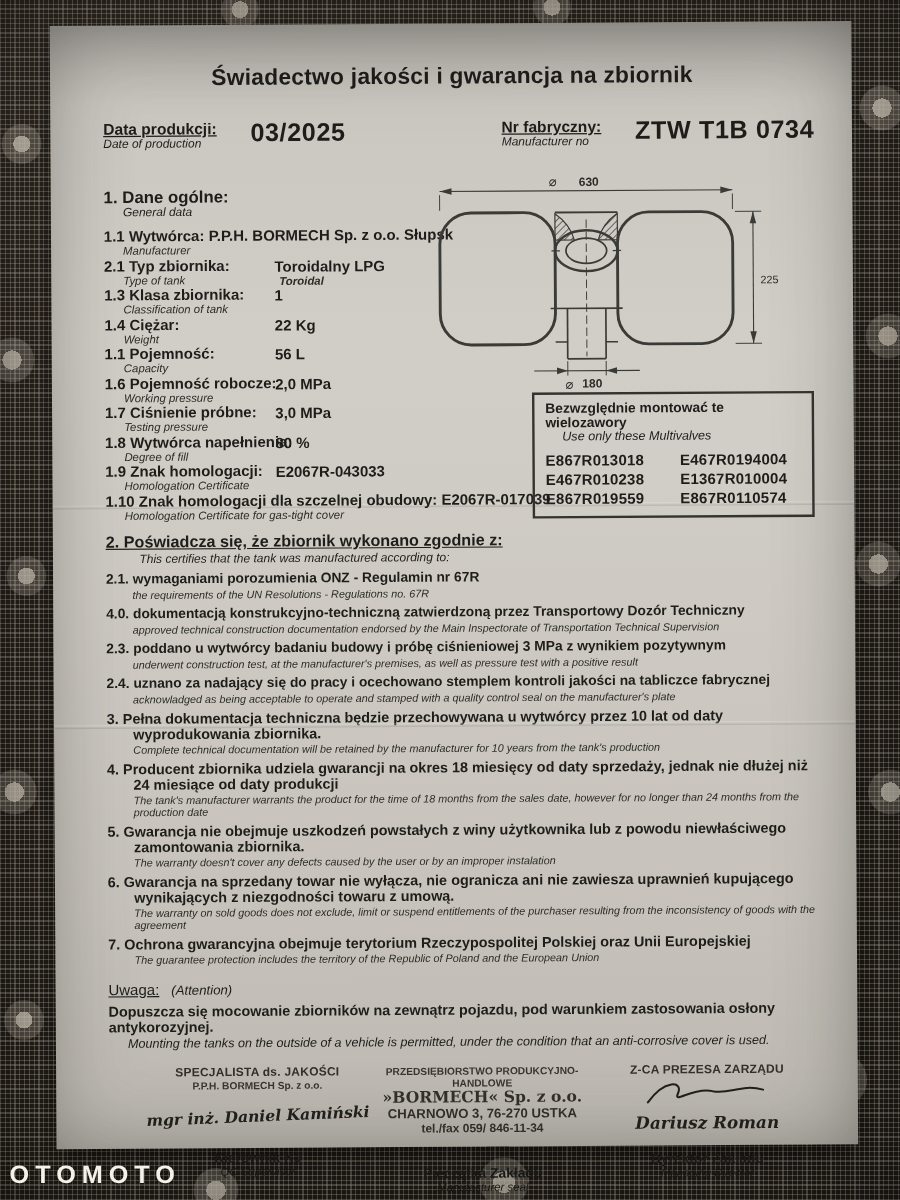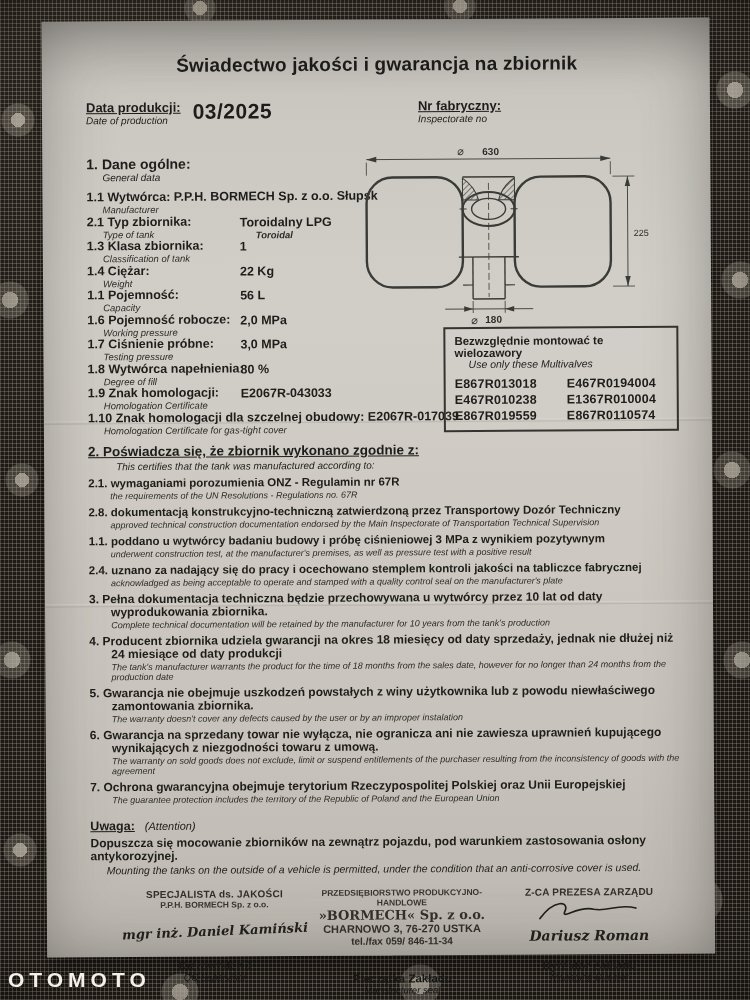--- a/index.html
+++ b/index.html
@@ -32,49 +32,49 @@
     background:linear-gradient(180deg,#b8b5af 0%,#cac7c1 7%,#d1cec8 28%,#cecac3 52%,#c7c3bc 78%,#bcb8b1 100%);
     box-shadow:0 10px 26px rgba(0,0,0,.55), inset 0 0 70px rgba(92,87,78,.22);}
   .crease{position:absolute;left:0;width:100%;height:3px;pointer-events:none;
     background:linear-gradient(180deg,rgba(255,255,255,.25),rgba(70,65,58,.18));}
   .title{font-size:19px;font-weight:bold;text-align:center;letter-spacing:.2px;margin-right:14px;}
   .hdr{position:relative;margin-top:24px;height:42px;}
   .hdr-group{position:absolute;top:0;display:flex;gap:12px;}
   .hdr-g1{left:0;} .hdr-g2{left:332px;}
   .hdr-lab-pl{font-size:13px;font-weight:bold;text-decoration:underline;line-height:14px;}
   .hdr-lab-en{font-size:10px;font-style:italic;line-height:12px;}
-  .hdr-val{font-size:21px;font-weight:bold;letter-spacing:.5px;line-height:22px;}
+  .hdr-val{font-size:21px;font-weight:bold;letter-spacing:.5px;line-height:22px;margin-left:16px;}
   .sec1-head{margin-top:14px;}
   .sec1-head-pl{font-size:14px;font-weight:bold;line-height:15px;}
   .head-en{font-size:10px;font-style:italic;margin-left:16px;line-height:11px;}
   .s1-list{margin-top:8px;width:420px;}
   .s1-item{position:relative;margin-bottom:1px;}
   .row-pl{font-size:12.5px;font-weight:bold;line-height:12.5px;white-space:nowrap;}
   .row-en{font-size:9.5px;font-style:italic;line-height:9.5px;margin-left:16px;margin-top:1.5px;color:#2c2b27;}
-  .s1-val{position:absolute;left:153px;top:0;font-size:12.5px;font-weight:bold;white-space:nowrap;}
-  .s1-val .row-en{margin-left:16px;}
+  .s1-val{position:absolute;left:142px;top:0;font-size:12.5px;font-weight:bold;white-space:nowrap;}
+  .s1-val .row-en{margin-left:4px;}
   .s1-item.inline{width:600px;}
   .diagram{position:absolute;left:318px;top:126px;width:300px;height:182px;}
   .mv-box{position:absolute;left:400px;top:308px;width:214px;border:2px solid #35332f;
     padding:6px 8px 7px 9px;background:rgba(255,255,255,.04);}
   .mv-title{font-size:11.5px;font-weight:bold;line-height:12px;}
   .mv-sub{font-size:10.5px;font-style:italic;margin-left:14px;line-height:11px;}
   .mv-grid{display:grid;grid-template-columns:1fr 1fr;column-gap:10px;row-gap:2px;margin-top:7px;
     font-size:12.5px;font-weight:bold;letter-spacing:.2px;}
   .sec2-head{margin-top:10px;}
   .sec2-head-pl{font-size:13.5px;font-weight:bold;text-decoration:underline;line-height:14px;}
   .sec2-head .head-en{margin-left:28px;margin-top:2px;}
   .clause{margin-top:5px;}
   .clause .c-pl{font-size:11.5px;font-weight:bold;line-height:13px;padding-left:22px;text-indent:-22px;
     max-width:585px;white-space:normal;}
   .clause .c-en{font-size:9px;font-style:italic;line-height:10px;margin-left:22px;margin-top:1px;
     max-width:585px;color:#2c2b27;}
   .clause.big .c-pl{font-size:12px;}
   .attention{margin-top:11px;}
-  .att-lab{font-size:12.5px;font-weight:bold;text-decoration:underline;}
+  .att-lab{font-size:12.5px;font-weight:normal;text-decoration:underline;}
   .att-lab-en{font-size:11px;font-style:italic;margin-left:10px;}
   .att-pl{font-size:12px;font-weight:bold;margin-top:3px;line-height:13px;}
   .att-en{font-size:10.5px;font-style:italic;margin-left:16px;margin-top:2px;line-height:11px;}
   .sig-row{display:flex;margin-top:13px;padding-left:30px;padding-right:4px;}
   .sig-col{flex:1;text-align:center;}
   .stamp1{font-size:10px;font-weight:bold;letter-spacing:.2px;line-height:11px;color:#333028;}
   .stamp2{font-size:8.5px;font-weight:bold;line-height:10px;color:#3a362e;}
   .stamp-co{font-size:13px;font-weight:bold;font-family:"DejaVu Serif",serif;line-height:15px;color:#33302a;}
   .stamp3{font-size:11px;font-weight:bold;line-height:13px;color:#33302a;}
   .stamp4{font-size:10px;font-weight:bold;line-height:12px;color:#33302a;}
@@ -103,22 +103,23 @@
     <div class="hdr-group hdr-g1">
       <div>
         <div class="hdr-lab-pl">Data produkcji:</div>
         <div class="hdr-lab-en">Date of production</div>
       </div>
       <div class="hdr-val">03/2025</div>
     </div>
     <div class="hdr-group hdr-g2">
       <div>
         <div class="hdr-lab-pl">Nr fabryczny:</div>
-        <div class="hdr-lab-en">Inspectorate no</div>
-      </div>
+        <div class="hdr-lab-en">Manufacturer no</div>
+      </div>
+      <div class="hdr-val">ZTW T1B 0734</div>
     </div>
   </div>
 
   <div class="sec1-head">
     <div class="sec1-head-pl">1. Dane ogólne:</div>
     <div class="head-en">General data</div>
   </div>
 
   <div class="s1-list">
     <div class="s1-item inline">
@@ -244,25 +245,25 @@
   <div class="sec2-head">
     <div class="sec2-head-pl">2. Poświadcza się, że zbiornik wykonano zgodnie z:</div>
     <div class="head-en">This certifies that the tank was manufactured according to:</div>
   </div>
 
   <div class="clause">
     <div class="c-pl"><span>2.1.</span> <span>wymaganiami porozumienia ONZ - Regulamin nr 67R</span></div>
     <div class="c-en">the requirements of the UN Resolutions - Regulations no. 67R</div>
   </div>
   <div class="clause">
-    <div class="c-pl"><span>2.8.</span> <span>dokumentacją konstrukcyjno-techniczną zatwierdzoną przez Transportowy Dozór Techniczny</span></div>
+    <div class="c-pl"><span>4.0.</span> <span>dokumentacją konstrukcyjno-techniczną zatwierdzoną przez Transportowy Dozór Techniczny</span></div>
     <div class="c-en">approved technical construction documentation endorsed by the Main Inspectorate of Transportation Technical Supervision</div>
   </div>
   <div class="clause">
-    <div class="c-pl"><span>1.1.</span> <span>poddano u wytwórcy badaniu budowy i próbę ciśnieniowej 3 MPa z wynikiem pozytywnym</span></div>
+    <div class="c-pl"><span>2.3.</span> <span>poddano u wytwórcy badaniu budowy i próbę ciśnieniowej 3 MPa z wynikiem pozytywnym</span></div>
     <div class="c-en">underwent construction test, at the manufacturer's premises, as well as pressure test with a positive result</div>
   </div>
   <div class="clause">
     <div class="c-pl"><span>2.4.</span> <span>uznano za nadający się do pracy i ocechowano stemplem kontroli jakości na tabliczce fabrycznej</span></div>
     <div class="c-en">acknowladged as being acceptable to operate and stamped with a quality control seal on the manufacturer's plate</div>
   </div>
 
   <div class="clause big">
     <div class="c-pl"><span>3.</span> <span>Pełna dokumentacja techniczna będzie przechowywana u wytwórcy przez 10 lat od daty wyprodukowania zbiornika.</span></div>
     <div class="c-en">Complete technical documentation will be retained by the manufacturer for 10 years from the tank's production</div>

